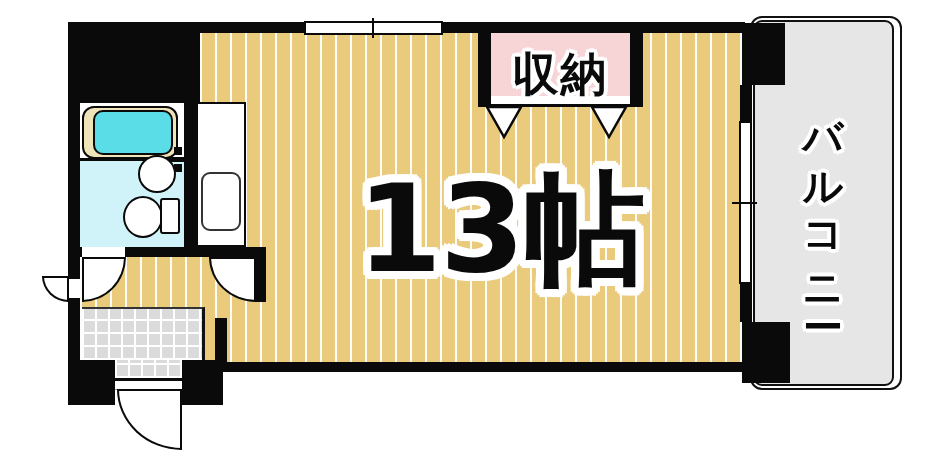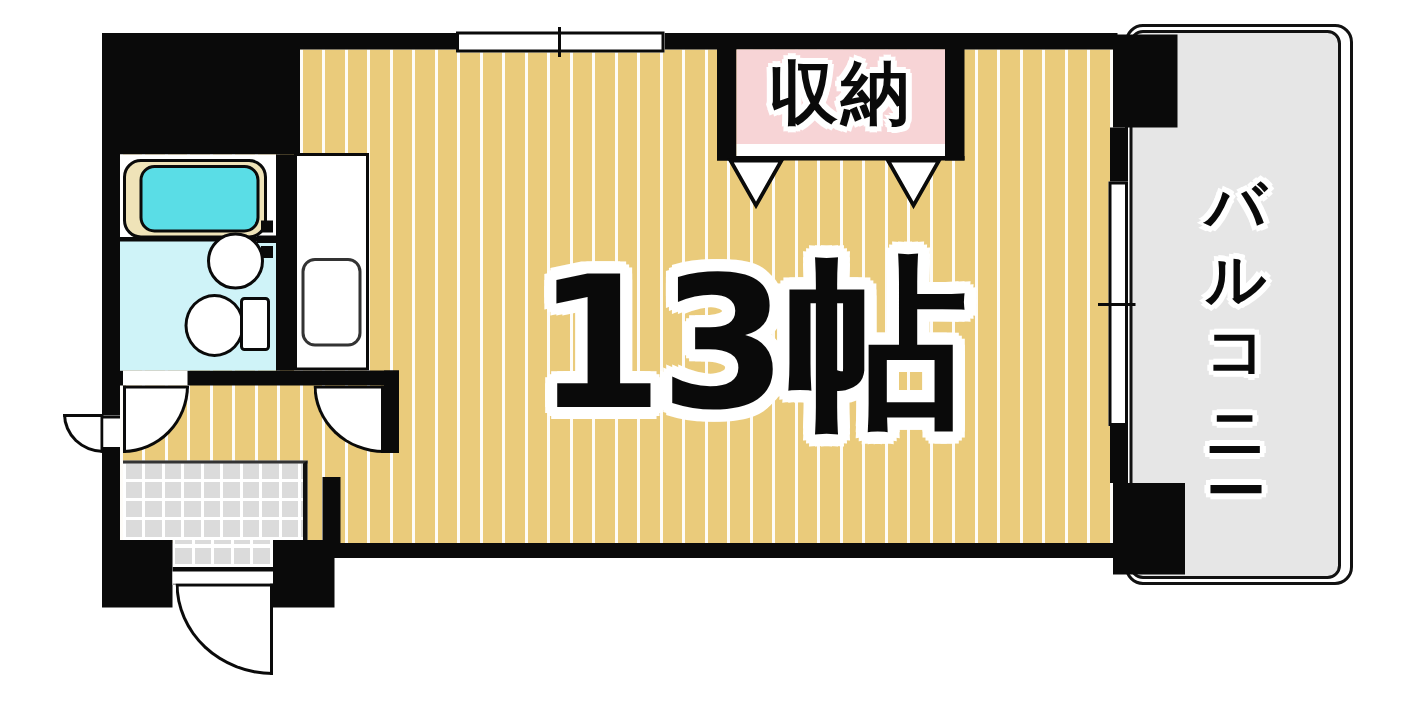--- a/index.html
+++ b/index.html
@@ -78,21 +78,21 @@
 
   <div class="abs wall" style="left:478px;top:22px;width:13px;height:85px;"></div>
   <div class="abs wall" style="left:630px;top:22px;width:13px;height:85px;"></div>
   <div class="abs" style="left:491px;top:33px;width:139px;height:63px;background:#F7D4D6;"></div>
   <div class="abs white" style="left:491px;top:96px;width:139px;height:8px;"></div>
   <div class="abs wall" style="left:478px;top:104px;width:165px;height:3px;"></div>
   <svg class="abs" style="left:478px;top:105px;" width="166" height="36">
     <polygon points="9,2 43,2 26,32" fill="#ffffff" stroke="#0a0a0a" stroke-width="2.5"></polygon>
     <polygon points="114,2 148,2 131,32" fill="#ffffff" stroke="#0a0a0a" stroke-width="2.5"></polygon>
   </svg>
-  <div class="abs lbl" style="left:478px;top:28px;width:165px;height:70px;">
+  <div class="abs lbl" style="left:478px;top:40px;width:165px;height:70px;">
     <span class="out-sm" style="font-size:46px;letter-spacing:2px;">収納</span>
   </div>
 
   <div class="abs white" style="left:82px;top:247px;width:43px;height:10px;"></div>
   <div class="abs disc" style="left:82px;top:257px;width:44px;height:45px;border-radius:0 0 100% 0;"></div>
   <div class="abs disc" style="left:209px;top:257px;width:47px;height:45px;border-radius:0 0 0 100%;"></div>
 
   <div class="abs white" style="left:68px;top:277px;width:12px;height:23px;border-top:2px solid #0a0a0a;border-bottom:2px solid #0a0a0a;"></div>
   <div class="abs disc" style="left:42px;top:276px;width:27px;height:26px;border-radius:0 0 0 100%;"></div>
 

